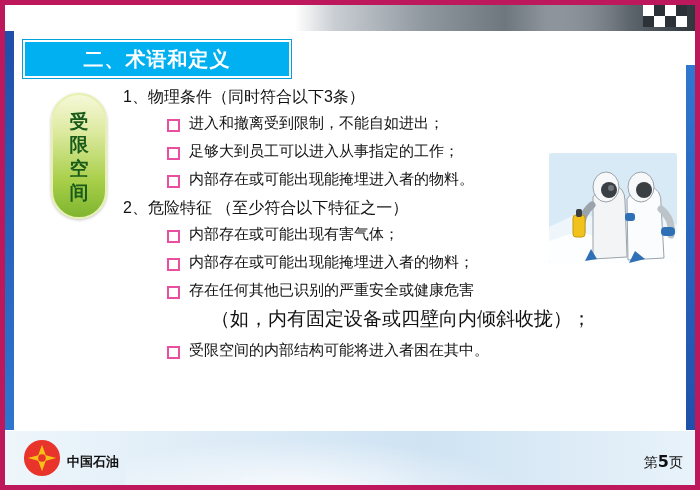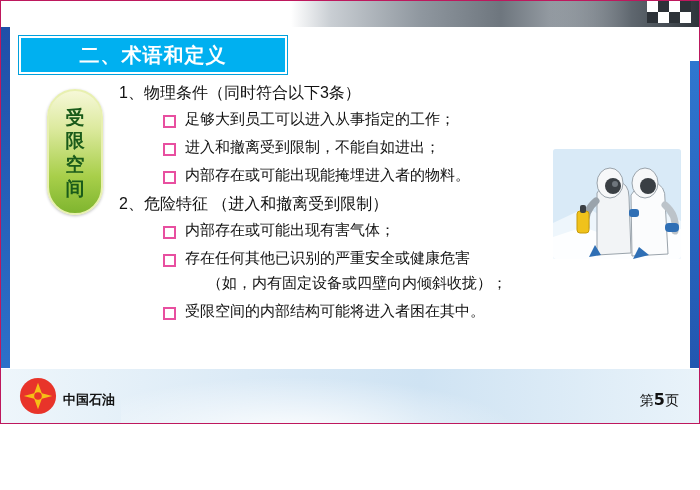--- a/index.html
+++ b/index.html
@@ -9,24 +9,24 @@
   body {
     width: 700px;
     height: 490px;
     font-family: "Liberation Sans", sans-serif;
     background: #ffffff;
     overflow: hidden;
   }
   .slide {
     position: relative;
     width: 700px;
-    height: 424px;
+    height: 490px;
     background: #ffffff;
     box-sizing: border-box;
-    border: 1px solid #be185d;
+    border: 5px solid #be185d;
     overflow: hidden;
   }
 
   
   .top-band {
     position: absolute;
     top: 0; left: 0;
     width: 700px;
     height: 26px;
     background: linear-gradient(to right,
@@ -154,21 +154,21 @@
   }
   .bullet-text {
     font-size: 15px;
     color: #111111;
     line-height: 1.25;
     font-family: "DejaVu Sans", "Liberation Sans", sans-serif;
     white-space: nowrap;
   }
   .cont-line {
     padding-left: 88px;
-    font-size: 15px;
+    font-size: 19px;
     color: #111111;
     margin: -3px 0 9px 0;
     font-family: "DejaVu Sans", "Liberation Sans", sans-serif;
     white-space: nowrap;
   }
 
   
   .worker {
     position: absolute;
     right: 18px;
@@ -256,36 +256,40 @@
     <span>空</span>
     <span>间</span>
   </div>
 
   <div class="content">
 
     <p class="lvl1"><span>1、</span><span>物理条件（同时符合以下3条）</span></p>
 
     <div class="bullet-row">
       <span class="sq"></span>
+      <span class="bullet-text">进入和撤离受到限制，不能自如进出；</span>
+    </div>
+    <div class="bullet-row">
+      <span class="sq"></span>
       <span class="bullet-text">足够大到员工可以进入从事指定的工作；</span>
     </div>
     <div class="bullet-row">
       <span class="sq"></span>
-      <span class="bullet-text">进入和撤离受到限制，不能自如进出；</span>
-    </div>
-    <div class="bullet-row">
-      <span class="sq"></span>
       <span class="bullet-text">内部存在或可能出现能掩埋进入者的物料。</span>
     </div>
 
-    <p class="lvl1 second"><span>2、</span><span>危险特征 （进入和撤离受到限制）</span></p>
+    <p class="lvl1 second"><span>2、</span><span>危险特征 （至少符合以下特征之一）</span></p>
 
     <div class="bullet-row">
       <span class="sq"></span>
       <span class="bullet-text">内部存在或可能出现有害气体；</span>
+    </div>
+    <div class="bullet-row">
+      <span class="sq"></span>
+      <span class="bullet-text">内部存在或可能出现能掩埋进入者的物料；</span>
     </div>
     <div class="bullet-row">
       <span class="sq"></span>
       <span class="bullet-text">存在任何其他已识别的严重安全或健康危害</span>
     </div>
     <p class="cont-line">（如，内有固定设备或四壁向内倾斜收拢）；</p>
 
     <div class="bullet-row">
       <span class="sq"></span>
       <span class="bullet-text">受限空间的内部结构可能将进入者困在其中。</span>

